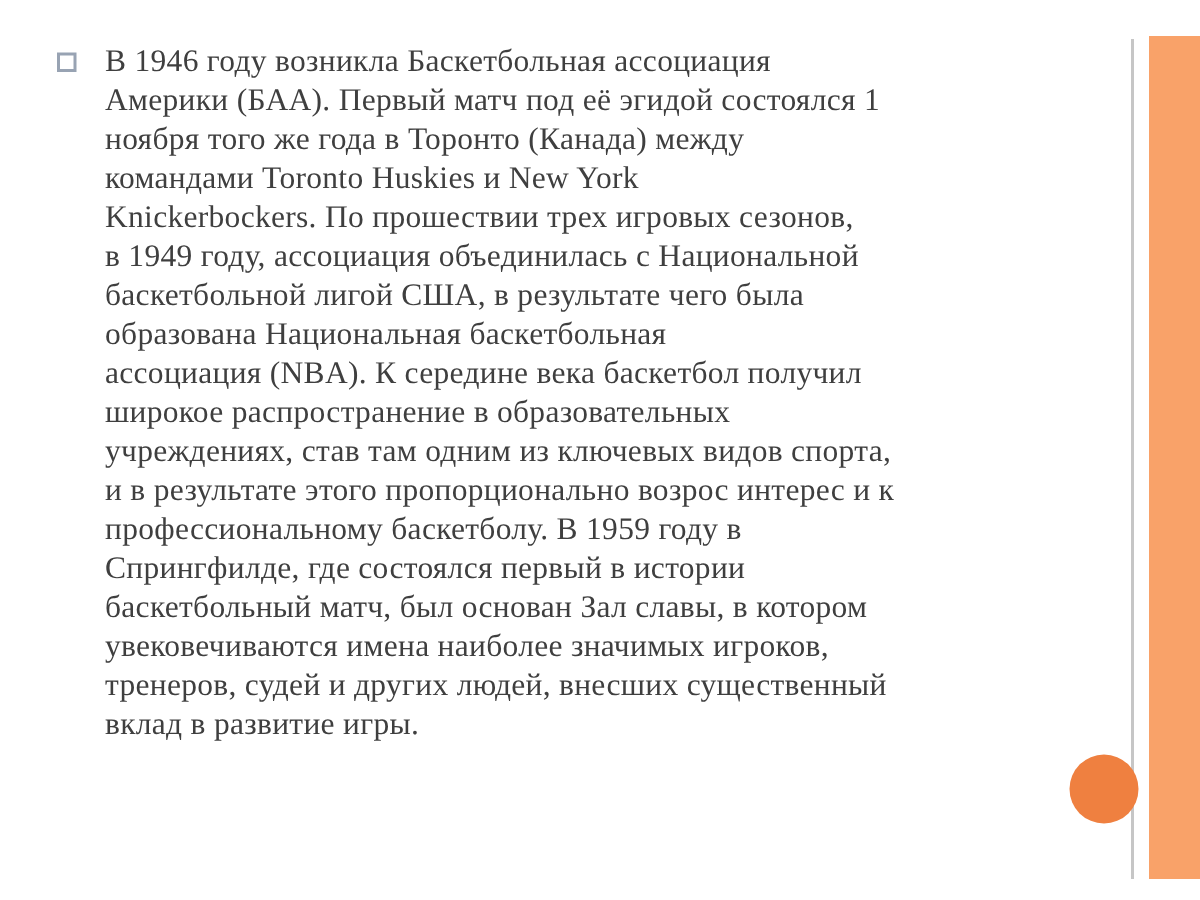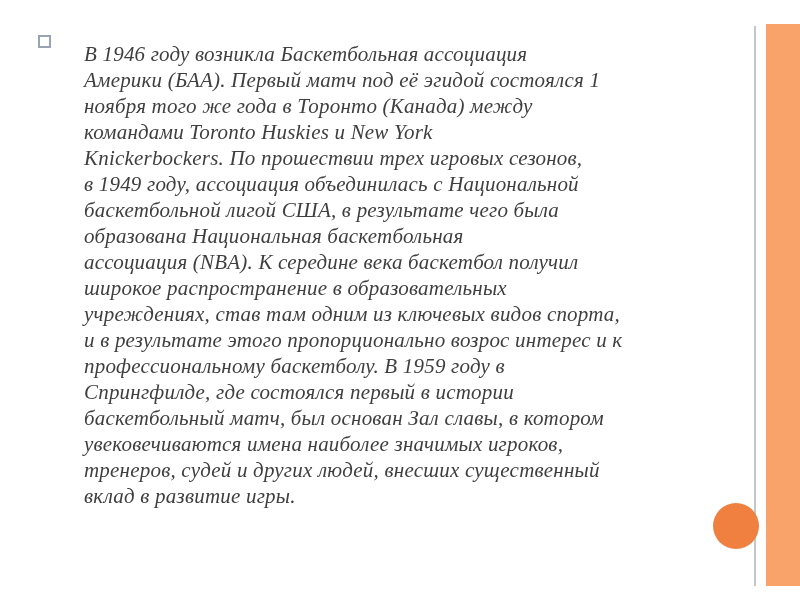--- a/index.html
+++ b/index.html
@@ -27,28 +27,27 @@
   .bullet-marker {
     flex: 0 0 auto;
     width: 9px;
     height: 9px;
     border: 2px solid var(--bullet-color, #98A3B3);
     background: transparent;
     margin-top: 9px;
     margin-right: 18px;
   }
   .body-text {
-    margin: 15px;
+    margin: 1px;
     width: 645px;
     font-size: 21px;
     line-height: 26px;
     letter-spacing: 0.2px;
     color: var(--text-color, #3F3F3F);
     white-space: pre-line;
-    font-style: italic;
   }
   .divider-line {
     position: absolute;
     top: 26px;
     bottom: 14px;
     right: 44px;
     width: 2px;
     background: var(--divider-color, #C6C6C6);
   }
   .accent-bar {

